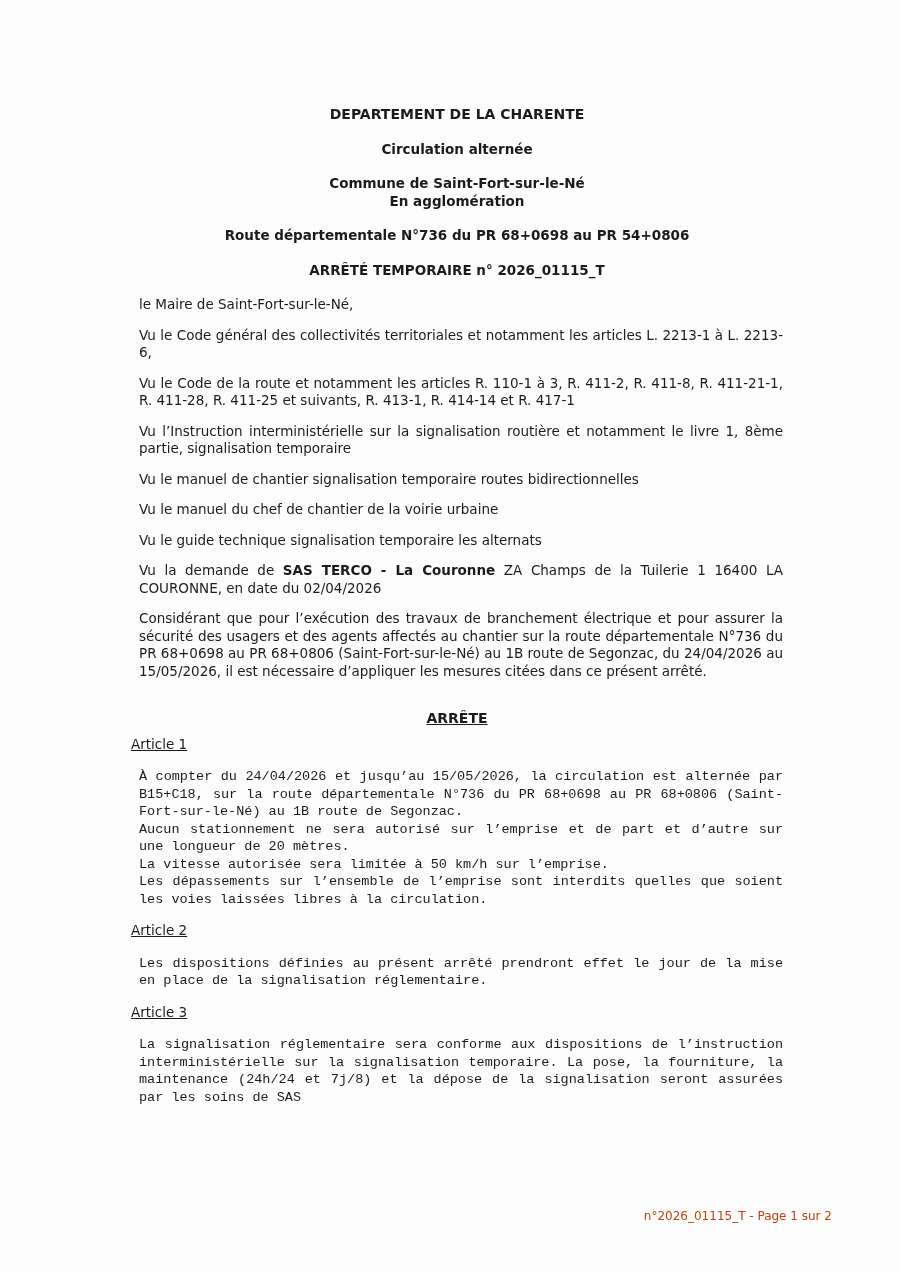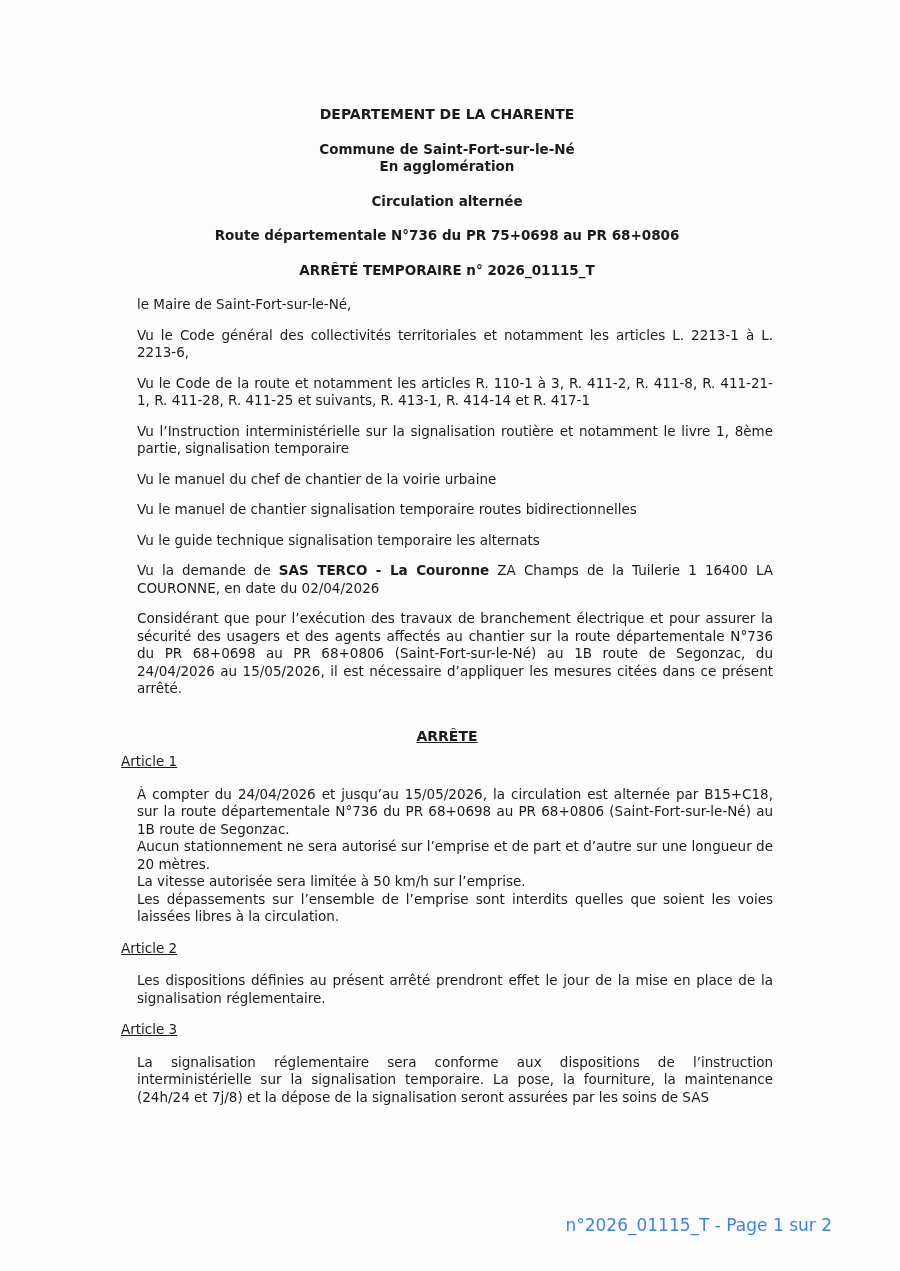--- a/index.html
+++ b/index.html
@@ -10,86 +10,86 @@
       height: 1271px;
       position: relative;
       margin: 0 auto;
       background: #fdfdfd;
       overflow: hidden;
       font-family: "DejaVu Sans", "Liberation Sans", sans-serif;
       color: #1b1b1b;
     }
     .content {
       position: absolute;
-      left: 121px;
+      left: 131px;
       top: 106px;
       width: 652px;
       font-size: 13.5px;
       line-height: 17.5px;
     }
     .hdr {
       text-align: center;
       font-weight: bold;
       margin: 0 0 17px 0;
     }
     .hdr.big { font-size: 14px; }
     .hdr-group { margin-bottom: 17px; }
     .hdr-group div { margin: 0; }
-    p { margin: 0 0 13px 16px; }
+    p { margin: 0 0 13px 8px; }
     .just { text-align: justify; }
     .tight { margin-bottom: 0; }
     .arrete-head {
       text-align: center;
       font-weight: bold;
       margin: 30px 0 4px 0;
       font-size: 14px;
     }
     .u { text-decoration: underline; }
     .article { margin-bottom: 6px; }
     .article-head {
       font-weight: normal;
       margin: 8px 0 15px 0;
       font-size: 13.5px;
     }
-    .article-body { margin-bottom: 14px; }
+    .article-body { margin-bottom: 14px; font-family: Liberation Mono, monospace; }
     .footer {
       position: absolute;
       right: 68px;
-      bottom: 36px;
-      font-size: 17px;
-      color: #3b82f6;
+      bottom: 48px;
+      font-size: 12px;
+      color: #c2410c;
     }
     b { font-weight: bold; }
   </style>
 </head>
 <body>
 
 <div class="page">
   <div class="content">
 
     <div class="hdr big">DEPARTEMENT DE LA CHARENTE</div>
 
+    <div class="hdr">Circulation alternée</div>
+
     <div class="hdr hdr-group">
       <div>Commune de Saint-Fort-sur-le-Né</div>
       <div>En agglomération</div>
     </div>
 
-    <div class="hdr">Circulation alternée</div>
-
-    <div class="hdr">Route départementale N°736 du PR 75+0698 au PR 68+0806</div>
+    <div class="hdr">Route départementale N°736 du PR 68+0698 au PR 54+0806</div>
 
     <div class="hdr">ARRÊTÉ TEMPORAIRE n° 2026_01115_T</div>
 
     <p>le Maire de Saint-Fort-sur-le-Né,</p>
 
     <p class="just">Vu le Code général des collectivités territoriales et notamment les articles L. 2213-1 à L. 2213-6,</p>
     <p class="just">Vu le Code de la route et notamment les articles R. 110-1 à 3, R. 411-2, R. 411-8, R. 411-21-1, R. 411-28, R. 411-25 et suivants, R. 413-1, R. 414-14 et R. 417-1</p>
     <p class="just">Vu l’Instruction interministérielle sur la signalisation routière et notamment le livre 1, 8ème partie, signalisation temporaire</p>
+    <p class="just">Vu le manuel de chantier signalisation temporaire routes bidirectionnelles</p>
     <p class="just">Vu le manuel du chef de chantier de la voirie urbaine</p>
-    <p class="just">Vu le manuel de chantier signalisation temporaire routes bidirectionnelles</p>
     <p class="just">Vu le guide technique signalisation temporaire les alternats</p>
 
     <p class="just"><span>Vu la demande de </span><b>SAS TERCO - La Couronne</b><span> ZA Champs de la Tuilerie 1 16400 LA COURONNE, en date du 02/04/2026</span></p>
 
     <p class="just">Considérant que pour l’exécution des travaux de branchement électrique et pour assurer la sécurité des usagers et des agents affectés au chantier sur la route départementale N°736 du PR 68+0698 au PR 68+0806 (Saint-Fort-sur-le-Né) au 1B route de Segonzac, du 24/04/2026 au 15/05/2026, il est nécessaire d’appliquer les mesures citées dans ce présent arrêté.</p>
 
     <div class="arrete-head"><span class="u">ARRÊTE</span></div>
 
     <div class="article">
       <div class="article-head"><span class="u">Article 1</span></div>

